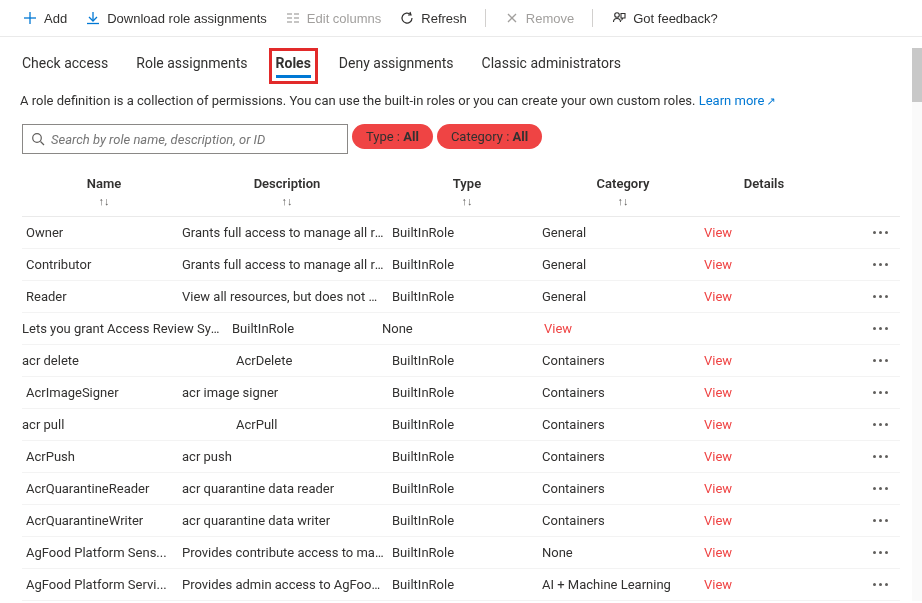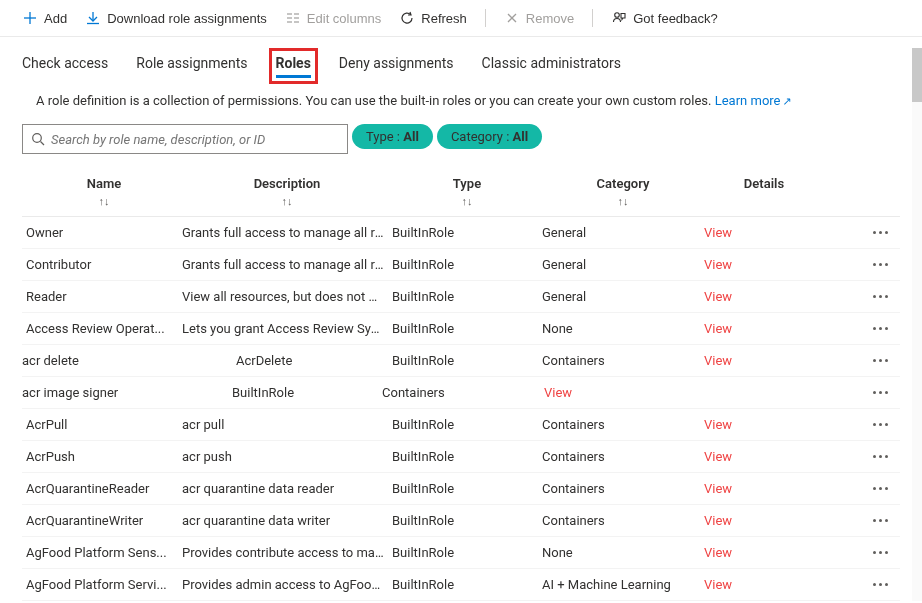--- a/index.html
+++ b/index.html
@@ -53,21 +53,21 @@
       right: 0;
       bottom: -1px;
       height: 3px;
       background: #0078d4;
     }
     .tab.highlighted {
       outline: 3px solid #e22a2a;
       outline-offset: 4px;
     }
     .description {
-      padding: 6px 22px 16px 36px;
+      padding: 6px 22px 16px 20px;
       font-size: 13px;
       color: #323130;
     }
     .link { color: #0078d4; cursor: pointer; }
     .link .ext-icon { font-size: 11px; margin-left: 2px; }
     .filters {
       display: flex;
       align-items: flex-start;
       gap: 4px;
       padding: 0 22px 14px 22px;
@@ -85,21 +85,21 @@
     .search-box input {
       border: none;
       outline: none;
       flex: 1;
       font-size: 13px;
       font-style: italic;
       color: #605e5c;
       font-family: inherit;
     }
     .filter-pill {
-      background: #14b8a6;
+      background: #ef4444;
       border-radius: 15px;
       padding: 5px 14px;
       font-size: 13px;
       color: #323130;
       cursor: pointer;
     }
     .filter-pill .val { font-weight: 700; }
     .table {
       width: 100%;
       padding: 0 22px;
@@ -315,21 +315,20 @@
         <div class="td col-details"><span class="view-link">View</span></div>
         <div class="td col-actions">
           <span class="dots">
             <span></span>
             <span></span>
             <span></span>
           </span>
         </div>
       </div>
       <div class="trow">
-        <div class="td col-name">Access Review Operat...</div>
         <div class="td col-desc">Lets you grant Access Review Syste...</div>
         <div class="td col-type">BuiltInRole</div>
         <div class="td col-cat">None</div>
         <div class="td col-details"><span class="view-link">View</span></div>
         <div class="td col-actions">
           <span class="dots">
             <span></span>
             <span></span>
             <span></span>
           </span>
@@ -343,35 +342,36 @@
         <div class="td col-details"><span class="view-link">View</span></div>
         <div class="td col-actions">
           <span class="dots">
             <span></span>
             <span></span>
             <span></span>
           </span>
         </div>
       </div>
       <div class="trow">
+        <div class="td col-name">AcrImageSigner</div>
         <div class="td col-desc">acr image signer</div>
         <div class="td col-type">BuiltInRole</div>
         <div class="td col-cat">Containers</div>
         <div class="td col-details"><span class="view-link">View</span></div>
         <div class="td col-actions">
           <span class="dots">
             <span></span>
             <span></span>
             <span></span>
           </span>
         </div>
       </div>
       <div class="trow">
+        <div class="td col-desc">acr pull</div>
         <div class="td col-name">AcrPull</div>
-        <div class="td col-desc">acr pull</div>
         <div class="td col-type">BuiltInRole</div>
         <div class="td col-cat">Containers</div>
         <div class="td col-details"><span class="view-link">View</span></div>
         <div class="td col-actions">
           <span class="dots">
             <span></span>
             <span></span>
             <span></span>
           </span>
         </div>

